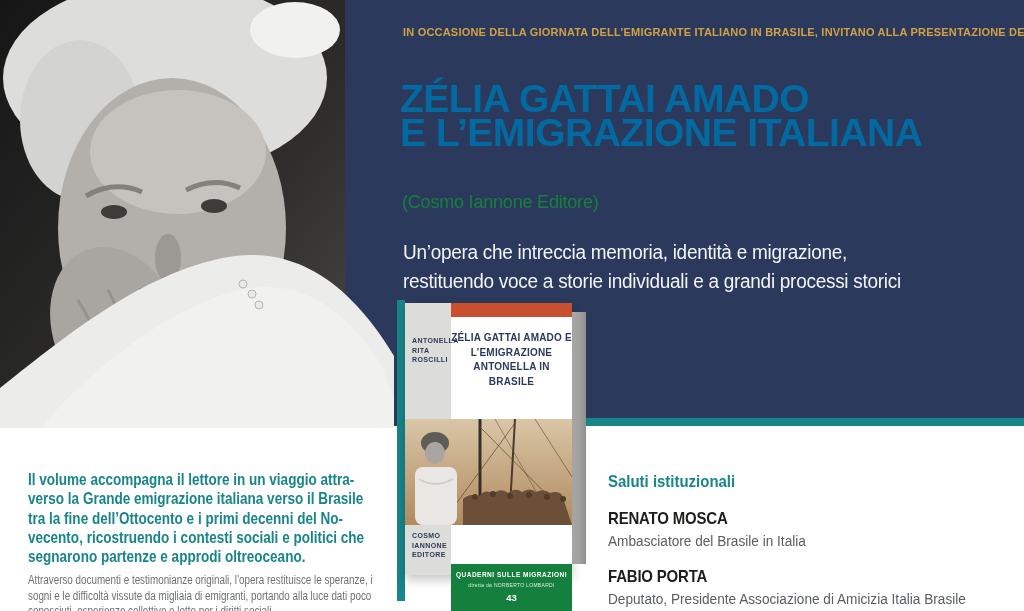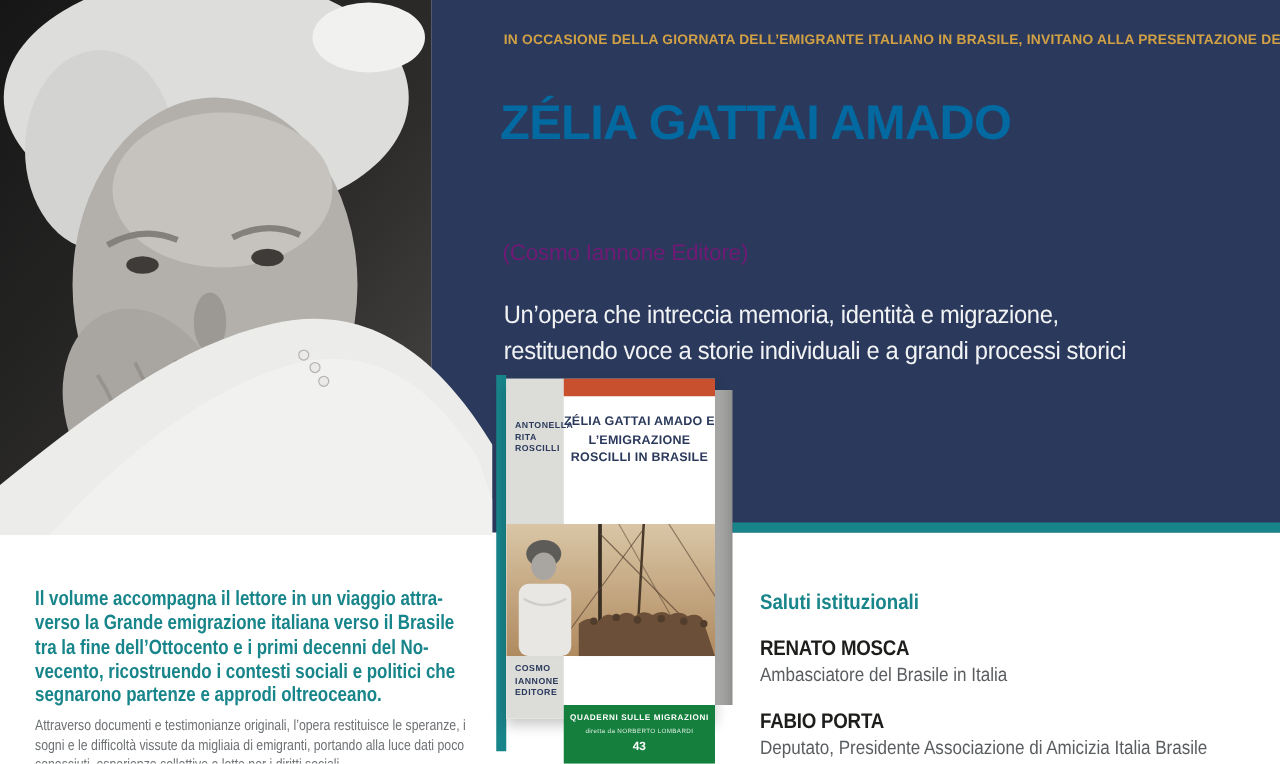--- a/index.html
+++ b/index.html
@@ -32,21 +32,21 @@
   .main-title {
     position:absolute; left:400px; top:82px; z-index:4;
     color:#0369a1; font-size:39px; font-weight:bold; letter-spacing:-0.5px;
     line-height:34px; white-space:nowrap;
   }
   .main-title .byline {
     font-size:29px; font-weight:normal; letter-spacing:-0.2px; margin-left:10px;
   }
   .publisher-note {
     position:absolute; left:402px; top:192px; z-index:4;
-    color:#701a75; font-size:18px; letter-spacing:-0.2px;
+    color:#15803d; font-size:18px; letter-spacing:-0.2px;
   }
   .subtitle {
     position:absolute; left:403px; top:238px; z-index:4;
     color:#f2f3f5; font-size:20px; letter-spacing:-0.3px; line-height:29px;
     white-space:nowrap; transform:scaleX(.95); transform-origin:0 0;
   }
   
   .book-spine-accent {
     position:absolute; left:397px; top:300px; width:8px; height:301px;
     background:#18858b; z-index:3;
@@ -156,20 +156,21 @@
       <circle cx="243" cy="284" r="4" fill="#eceae8" stroke="#b7b5b2" stroke-width="1"></circle>
       <circle cx="252" cy="294" r="4" fill="#eceae8" stroke="#b7b5b2" stroke-width="1"></circle>
       <circle cx="259" cy="305" r="4" fill="#eceae8" stroke="#b7b5b2" stroke-width="1"></circle>
     </svg>
   </div>
 
   <div class="banner">IN OCCASIONE DELLA GIORNATA DELL’EMIGRANTE ITALIANO IN BRASILE, INVITANO ALLA PRESENTAZIONE DEL LIBRO</div>
 
   <div class="main-title">
     <div>ZÉLIA GATTAI AMADO</div>
+    <div>E L’EMIGRAZIONE ITALIANA</div>
   </div>
 
   <div class="publisher-note">(Cosmo Iannone Editore)</div>
 
   <div class="subtitle">
     <div>Un’opera che intreccia memoria, identità e migrazione,</div>
     <div>restituendo voce a storie individuali e a grandi processi storici</div>
   </div>
 
   <div class="book-spine-accent"></div>
@@ -181,21 +182,21 @@
 
     <div class="cov-author">
       <div>ANTONELLA</div>
       <div>RITA</div>
       <div>ROSCILLI</div>
     </div>
 
     <div class="cov-title">
       <div>ZÉLIA GATTAI AMADO E</div>
       <div>L’EMIGRAZIONE</div>
-      <div>ROSCILLI IN BRASILE</div>
+      <div>ANTONELLA IN BRASILE</div>
     </div>
 
     <div class="cov-photo">
       <svg width="167" height="106" viewBox="0 0 167 106">
         <defs>
           <linearGradient id="sep" x1="0" y1="0" x2="0" y2="1">
             <stop offset="0" stop-color="#d9c6a6"></stop>
             <stop offset="1" stop-color="#b08a5f"></stop>
           </linearGradient>
         </defs>

